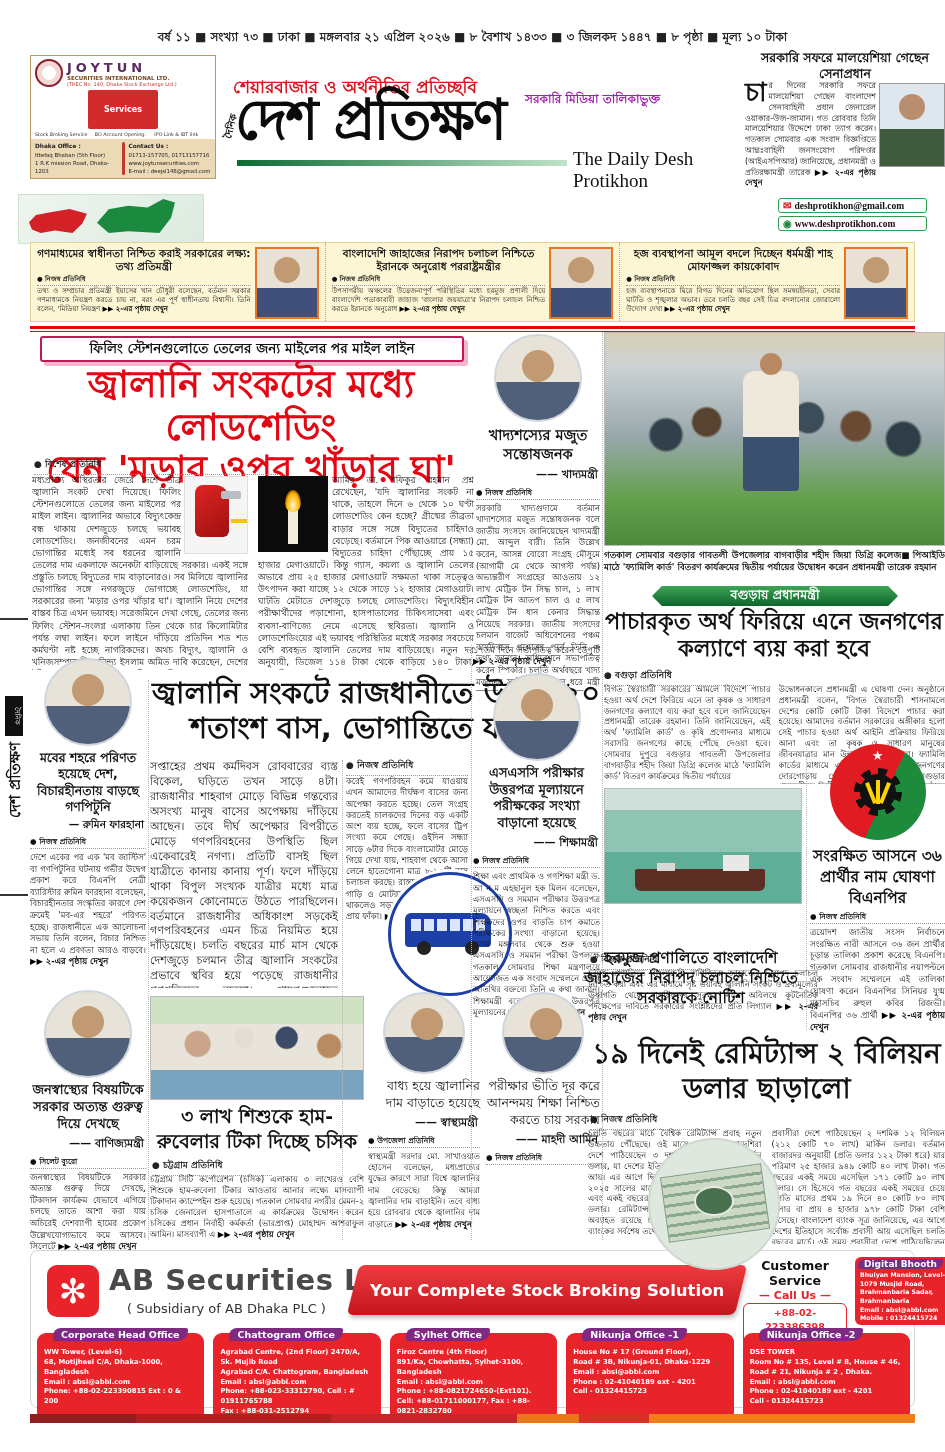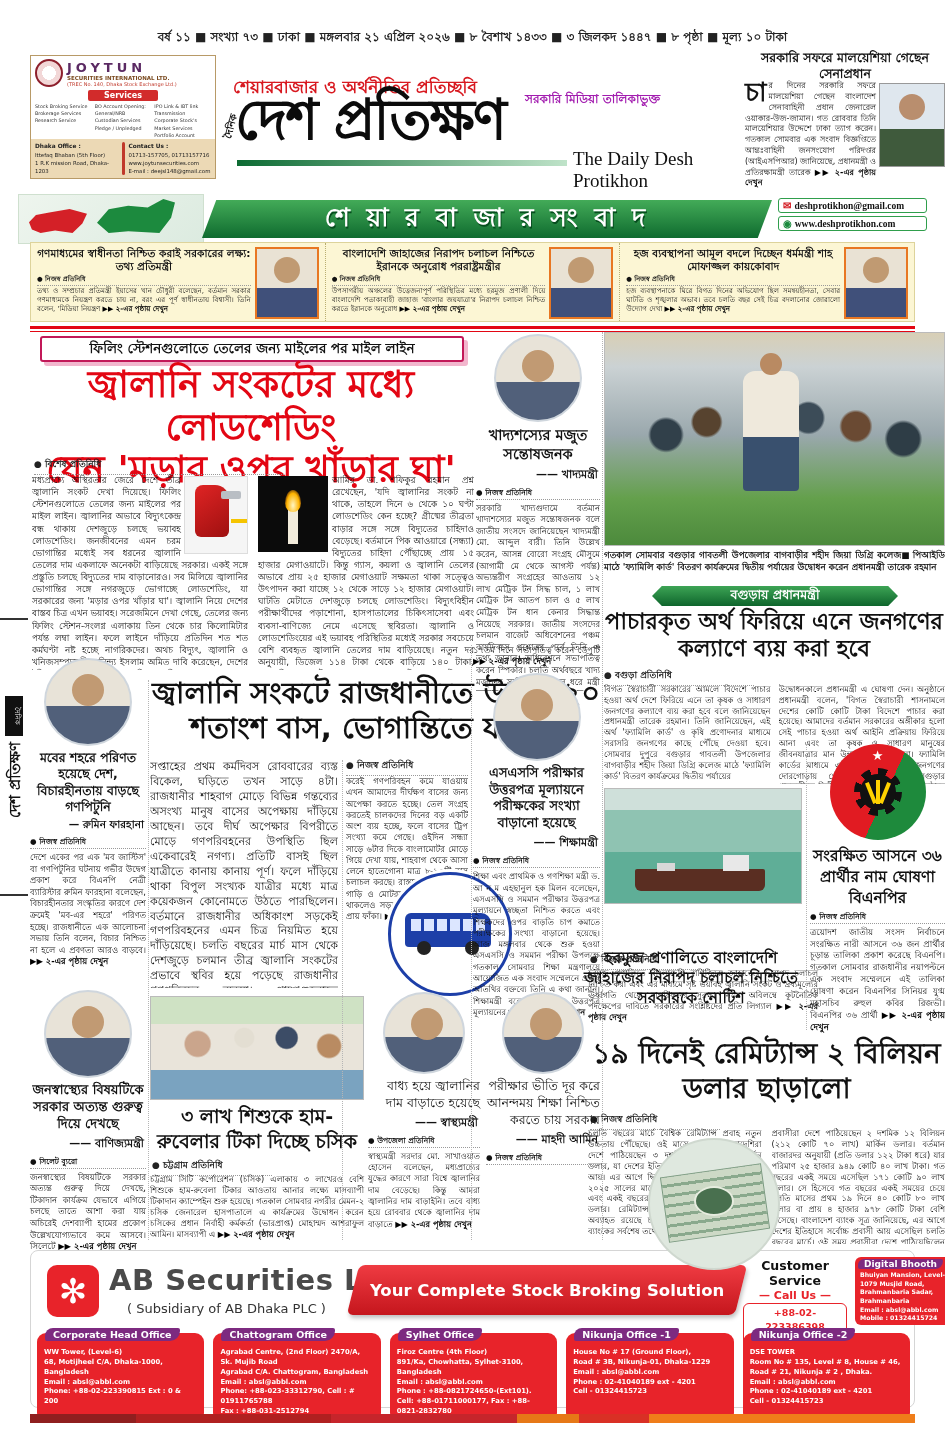--- a/index.html
+++ b/index.html
@@ -8,21 +8,21 @@
   .pre{white-space:pre-line;}
   
   .dateline{position:absolute;top:28px;left:0;width:945px;text-align:center;font-size:12px;font-weight:700;color:#222;}
   
   .joytun{position:absolute;left:30px;top:55px;width:186px;height:124px;border:1px solid #b89a67;background:#fff;box-sizing:border-box;padding:3px 4px;}
   .jt-head{display:flex;align-items:center;gap:4px;}
   .jt-emblem{width:24px;height:24px;border:2px double #8d1f2c;border-radius:50%;flex:none;background:radial-gradient(circle at 50% 50%,#fff 40%,#f2d7d7 41%);}
   .jt-name{font-size:13px;font-weight:900;letter-spacing:4px;color:#5b2a63;}
   .jt-sub{font-size:5.5px;font-weight:700;color:#7a4a1f;}
   .jt-trec{font-size:5px;color:#c0392b;}
-  .jt-ribbon{margin:3px auto 2px;width:70px;background:#d22b2b;color:#fff;font-size:8px;font-weight:800;text-align:center;border-radius:2px;padding:1px 0;}
+  .jt-ribbon{margin:3px auto 2px;width:70px;background:#d22b2b;color:#fff;font-size:8px;font-weight:800;text-align:center;border-radius:2px;padding:15px 0;}
   .jt-cols{display:flex;gap:3px;}
   .jt-col{flex:1;font-size:4.8px;line-height:1.5;color:#333;}
   .jt-foot{position:absolute;left:0;bottom:0;width:100%;background:#ecd9b5;display:flex;box-sizing:border-box;padding:3px 4px;gap:4px;}
   .jt-cell{flex:1;font-size:5.4px;line-height:1.5;color:#222;}
   .jt-cell b{display:block;font-size:5.8px;}
   .jt-divider{width:3px;background:#c0392b;border-radius:2px;}
   
   .masthead{position:absolute;left:225px;top:56px;width:515px;height:126px;}
   .mh-tagline{position:absolute;left:8px;top:18px;font-size:17px;font-weight:900;color:#d81920;}
   .mh-listed{position:absolute;left:300px;top:34px;font-size:12px;font-weight:800;color:#a21caf;}
@@ -163,21 +163,21 @@
   .ab-slogan span{transform:skewX(14deg);color:#fff;font-size:16.5px;font-weight:800;}
   .ab-cs{position:absolute;left:712px;top:7px;width:104px;text-align:center;}
   .ab-cs-t{font-size:12.5px;font-weight:800;color:#111;}
   .ab-call{font-size:11px;font-weight:800;color:#e8232a;margin:1px 0;}
   .ab-phones{border:1.5px solid #e8232a;border-radius:6px;padding:2px 3px;font-size:9.5px;font-weight:800;color:#e8232a;line-height:1.45;}
   .ab-digital{position:absolute;left:824px;top:6px;width:116px;height:68px;background:#e8232a;border-radius:6px;box-sizing:border-box;padding:14px 5px 3px;}
   .ab-dig-label{position:absolute;left:3px;top:2px;background:#7d2a80;color:#fff;font-size:9px;font-weight:800;border-radius:6px 2px 8px 2px;padding:0 6px;}
   .ab-dig-body{color:#fff;font-size:6.2px;font-weight:700;line-height:1.4;}
   .ab-offices{position:absolute;left:6px;top:82px;width:873px;display:flex;gap:9px;}
   .ab-office{flex:1;background:#e8232a;border-radius:9px;position:relative;box-sizing:border-box;padding:15px 7px 5px;min-height:68px;}
-  .ab-off-label{position:absolute;left:8px;top:-5px;background:#7d2a80;color:#fff;font-size:9.5px;font-weight:800;border-radius:8px 2px 10px 2px;padding:1px 8px;white-space:nowrap;}
+  .ab-off-label{position:absolute;left:16px;top:-5px;background:#7d2a80;color:#fff;font-size:9.5px;font-weight:800;border-radius:8px 2px 10px 2px;padding:1px 8px;white-space:nowrap;}
   .ab-off-body{color:#fff;font-size:6.8px;font-weight:700;line-height:1.45;}
   .bottom-bar{position:absolute;left:30px;top:1414px;width:885px;height:9px;background:linear-gradient(90deg,#8f1f1f 0 12%,#b02020 12% 34%,#c6252b 34% 55%,#e67817 55% 62%,#d93025 62% 70%,#ef7d1a 70% 100%);}
 </style>
 </head>
 <body>
 
 <div class="paper">
 
   <div class="dateline">বর্ষ ১১ ■ সংখ্যা ৭৩ ■ ঢাকা ■ মঙ্গলবার ২১ এপ্রিল ২০২৬ ■ ৮ বৈশাখ ১৪৩৩ ■ ৩ জিলকদ ১৪৪৭ ■ ৮ পৃষ্ঠা ■ মূল্য ১০ টাকা</div>
 
@@ -228,23 +228,20 @@
       <span class="army-drop">চা</span><span>র দিনের সরকারি সফরে মালয়েশিয়া গেছেন বাংলাদেশ সেনাবাহিনী প্রধান জেনারেল ওয়াকার-উজ-জামান। গত রোববার তিনি মালয়েশিয়ার উদ্দেশে ঢাকা ত্যাগ করেন। গতকাল সোমবার এক সংবাদ বিজ্ঞপ্তিতে আন্তঃবাহিনী জনসংযোগ পরিদপ্তর (আইএসপিআর) জানিয়েছে, প্রধানমন্ত্রী ও প্রতিরক্ষামন্ত্রী তারেক</span>
       <span class="more">▶▶ ২-এর পৃষ্ঠায় দেখুন</span>
     </div>
   </div>
 
   <div class="banner">
     <div class="bn-left">
       <span class="bear"></span>
       <span class="bull"></span>
     </div>
-    <div class="bn-mid">
-      <span class="bn-title">শে য়া র বা জা র  সং বা দ</span>
-    </div>
     <div class="bn-right">
       <div class="bn-pill">
           <span class="ic-mail">✉</span>
           <span>deshprotikhon@gmail.com</span>
         </div>
       <div class="bn-pill">
           <span class="ic-globe">◉</span>
           <span>www.deshprotikhon.com</span>
         </div>
     </div>

